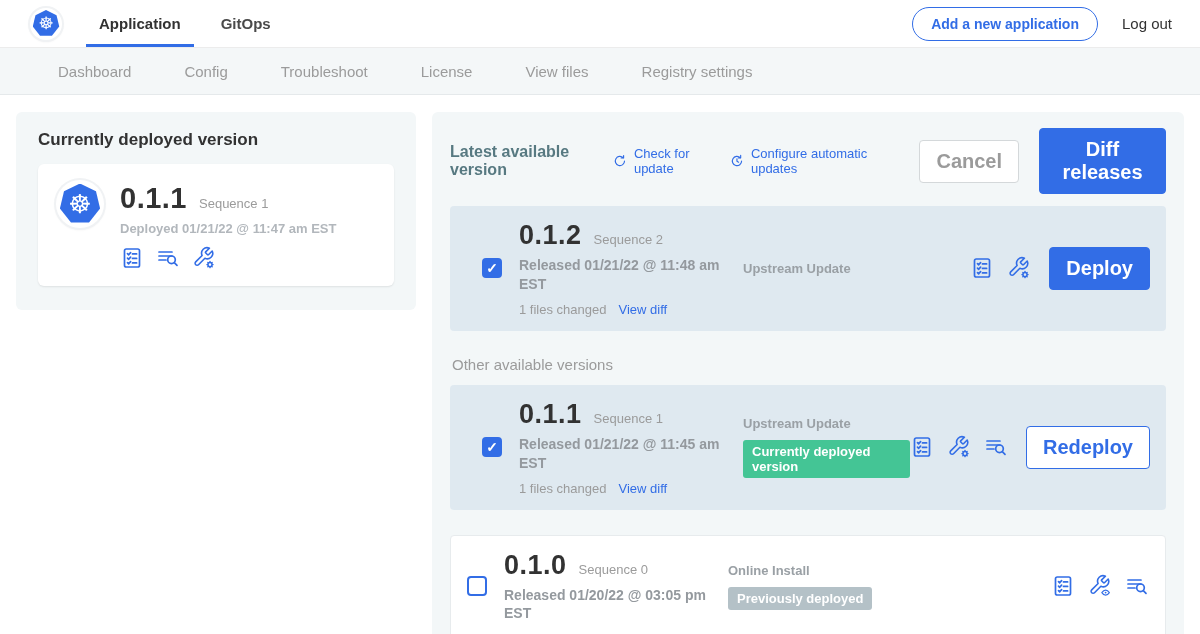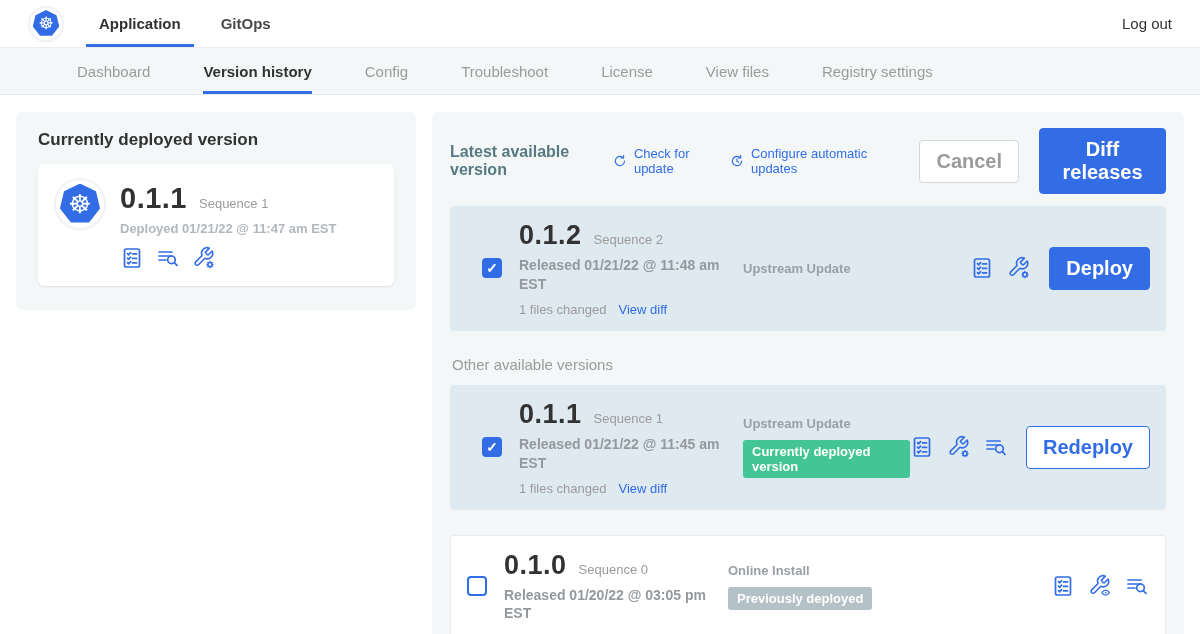--- a/index.html
+++ b/index.html
@@ -39,21 +39,21 @@
   .topnav-right { margin-left: auto; display: flex; align-items: center; gap: 24px; padding-right: 28px; }
   .pill-btn {
     border: 1px solid #326de6; color: #326de6; background: #fff;
     font-family: inherit; font-size: 14px; font-weight: 700;
     border-radius: 17px; padding: 8px 18px; cursor: pointer;
   }
   .logout { font-size: 15px; color: #323232; cursor: pointer; }
   
   .subnav {
     height: 47px; background: #f4f7f8; border-bottom: 1px solid #e5e9eb;
-    display: flex; align-items: stretch; gap: 53px; padding-left: 77px;
+    display: flex; align-items: stretch; gap: 53px; padding-left: 58px;
   }
   .subnav-tab {
     display: flex; align-items: center; font-size: 15px; color: #9b9b9b;
     cursor: pointer; border-bottom: 3px solid transparent; border-top: 3px solid transparent;
   }
   .subnav-tab.active { color: #323232; font-weight: 700; border-bottom-color: #326de6; }
   
   .main { display: flex; align-items: flex-start; gap: 16px; padding: 17px 16px; }
   .panel { background: #f3f7f8; border-radius: 6px; }
   .left-card { width: 400px; flex: 0 0 auto; padding: 18px 22px 24px; }
@@ -166,27 +166,27 @@
       <div class="k8s-hept">
           <span>☸</span>
         </div>
     </div>
   </div>
   <nav class="topnav-tabs">
     <div class="topnav-tab active">Application</div>
     <div class="topnav-tab">GitOps</div>
   </nav>
   <div class="topnav-right">
+    <button class="pill-btn">Add a new application</button>
     <div class="logout">Log out</div>
   </div>
 </header>
 
 <nav class="subnav">
   <div class="subnav-tab">Dashboard</div>
-  <div class="subnav-tab active">Version history</div>
   <div class="subnav-tab">Config</div>
   <div class="subnav-tab">Troubleshoot</div>
   <div class="subnav-tab">License</div>
   <div class="subnav-tab">View files</div>
   <div class="subnav-tab">Registry settings</div>
 </nav>
 
 <main class="main">
 
   <section class="panel left-card">

